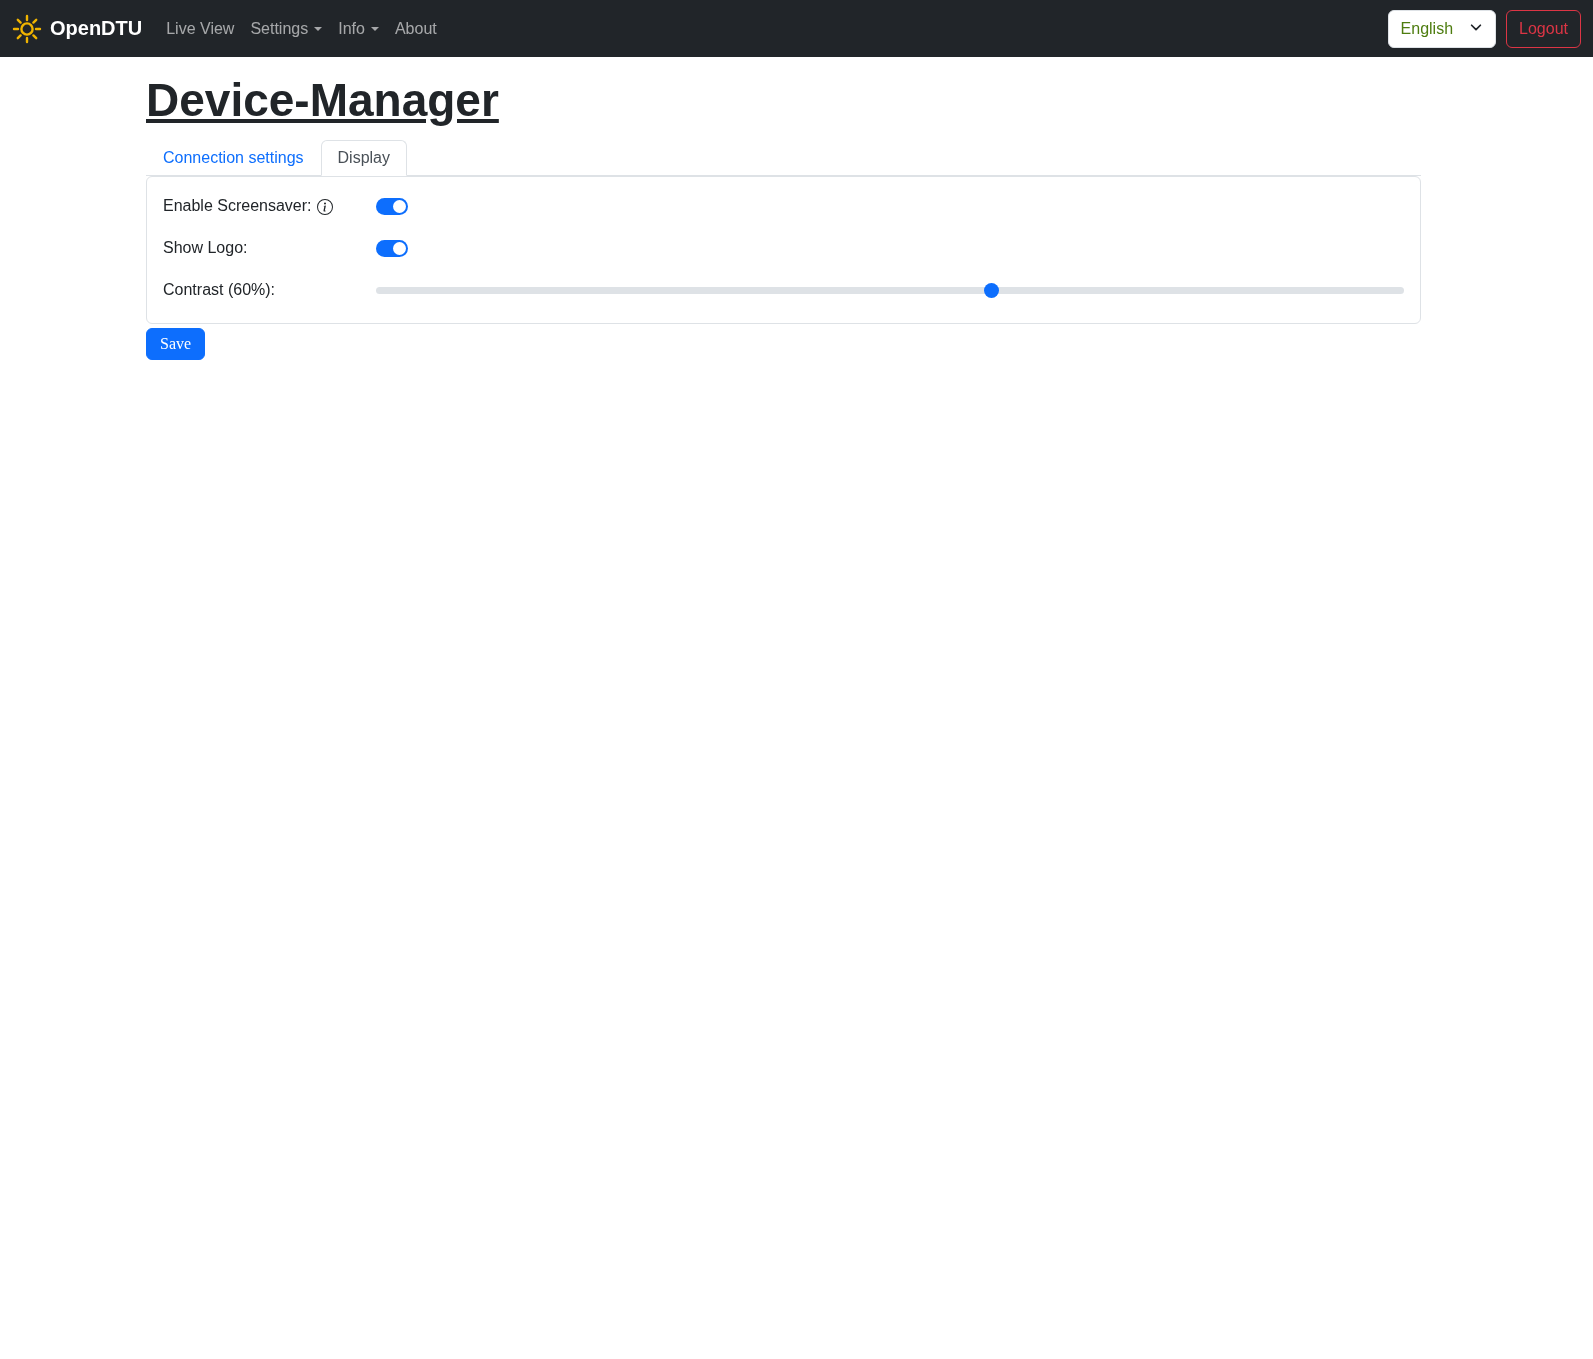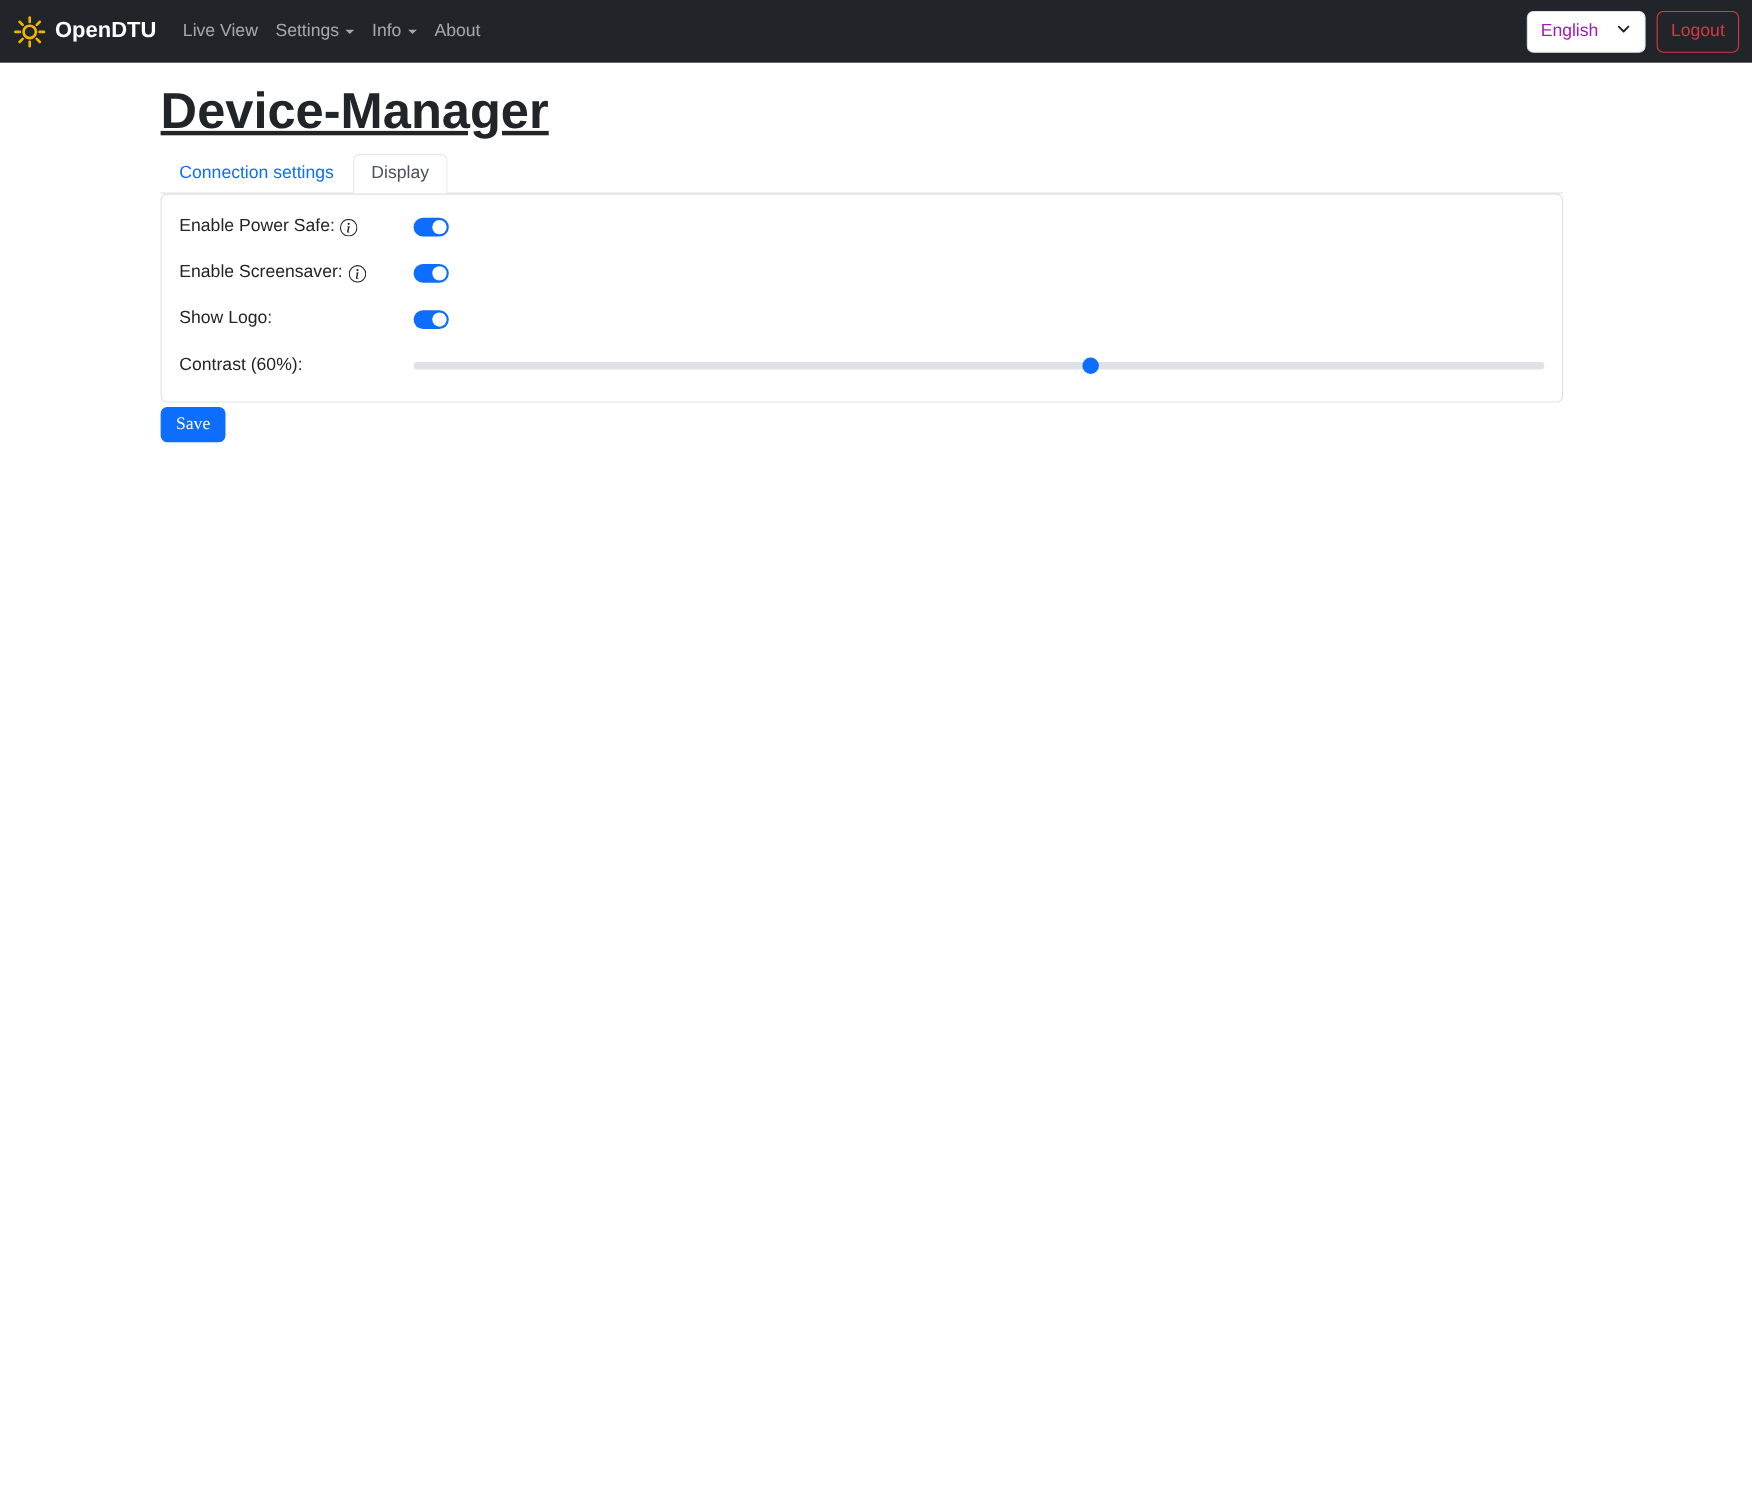--- a/index.html
+++ b/index.html
@@ -11,21 +11,21 @@
     padding: 0 12px; width: 100%;
   }
   .brand { display: flex; align-items: center; gap: 8px; color: #fff; font-size: 20px; font-weight: 600; margin-right: 16px; cursor: pointer; }
   .brand svg { display: block; }
   .nav-links { display: flex; align-items: flex-end; list-style: none; text-decoration: underline; }
   .nav-link { color: rgba(255,255,255,.6); padding: 8px; cursor: pointer; display: flex; align-items: center; }
   .caret { display: inline-block; margin-left: 6px; border-top: 4px solid rgba(255,255,255,.6); border-right: 4px solid transparent; border-left: 4px solid transparent; }
   .navbar-right { margin-left: auto; display: flex; align-items: center; gap: 10px; }
   .lang-select {
     background: #fff; border: 1px solid #dee2e6; border-radius: 6px; height: 38px;
-    display: flex; align-items: center; gap: 16px; padding: 0 12px; color: #a21caf; cursor: pointer; min-width: 100px;
+    display: flex; align-items: center; gap: 16px; padding: 0 12px; color: #4d7c0f; cursor: pointer; min-width: 100px;
   }
   .logout-btn {
     background: transparent; color: #dc3545; border: 1px solid #dc3545; border-radius: 6px;
     height: 38px; padding: 6px 12px; font-size: 16px; font-family: inherit; cursor: pointer;
   }
 
   
   .container { margin-left: 146px; width: 1275px; }
   h1.page-title { font-size: 46px; font-weight: 600; line-height: 1.2; margin: 16px 0 12px 0; color: #212529; text-decoration: underline; }
 
@@ -117,34 +117,20 @@
 <main class="container">
   <h1 class="page-title">Device-Manager</h1>
 
   <ul class="tabs">
     <li class="tab inactive">Connection settings</li>
     <li class="tab active">Display</li>
   </ul>
 
   <section class="card">
 
-    <div class="form-row">
-      <div class="row-label">
-        <span>Enable Power Safe:</span>
-        <span class="info-icon">
-          <svg width="16" height="16" viewBox="0 0 16 16" fill="currentColor">
-            <path d="M8 15A7 7 0 1 1 8 1a7 7 0 0 1 0 14m0 1A8 8 0 1 0 8 0a8 8 0 0 0 0 16"></path>
-            <path d="m8.93 6.588-2.29.287-.082.38.45.083c.294.07.352.176.288.469l-.738 3.468c-.194.897.105 1.319.808 1.319.545 0 1.178-.252 1.465-.598l.088-.416c-.2.176-.492.246-.686.246-.275 0-.375-.193-.304-.533zM9 4.5a1 1 0 1 1-2 0 1 1 0 0 1 2 0"></path>
-          </svg>
-        </span>
-      </div>
-      <div class="row-control">
-        <input type="checkbox" class="switch" checked="true" style="">
-      </div>
-    </div>
 
     <div class="form-row">
       <div class="row-label">
         <span>Enable Screensaver:</span>
         <span class="info-icon">
           <svg width="16" height="16" viewBox="0 0 16 16" fill="currentColor">
             <path d="M8 15A7 7 0 1 1 8 1a7 7 0 0 1 0 14m0 1A8 8 0 1 0 8 0a8 8 0 0 0 0 16"></path>
             <path d="m8.93 6.588-2.29.287-.082.38.45.083c.294.07.352.176.288.469l-.738 3.468c-.194.897.105 1.319.808 1.319.545 0 1.178-.252 1.465-.598l.088-.416c-.2.176-.492.246-.686.246-.275 0-.375-.193-.304-.533zM9 4.5a1 1 0 1 1-2 0 1 1 0 0 1 2 0"></path>
           </svg>
         </span>

